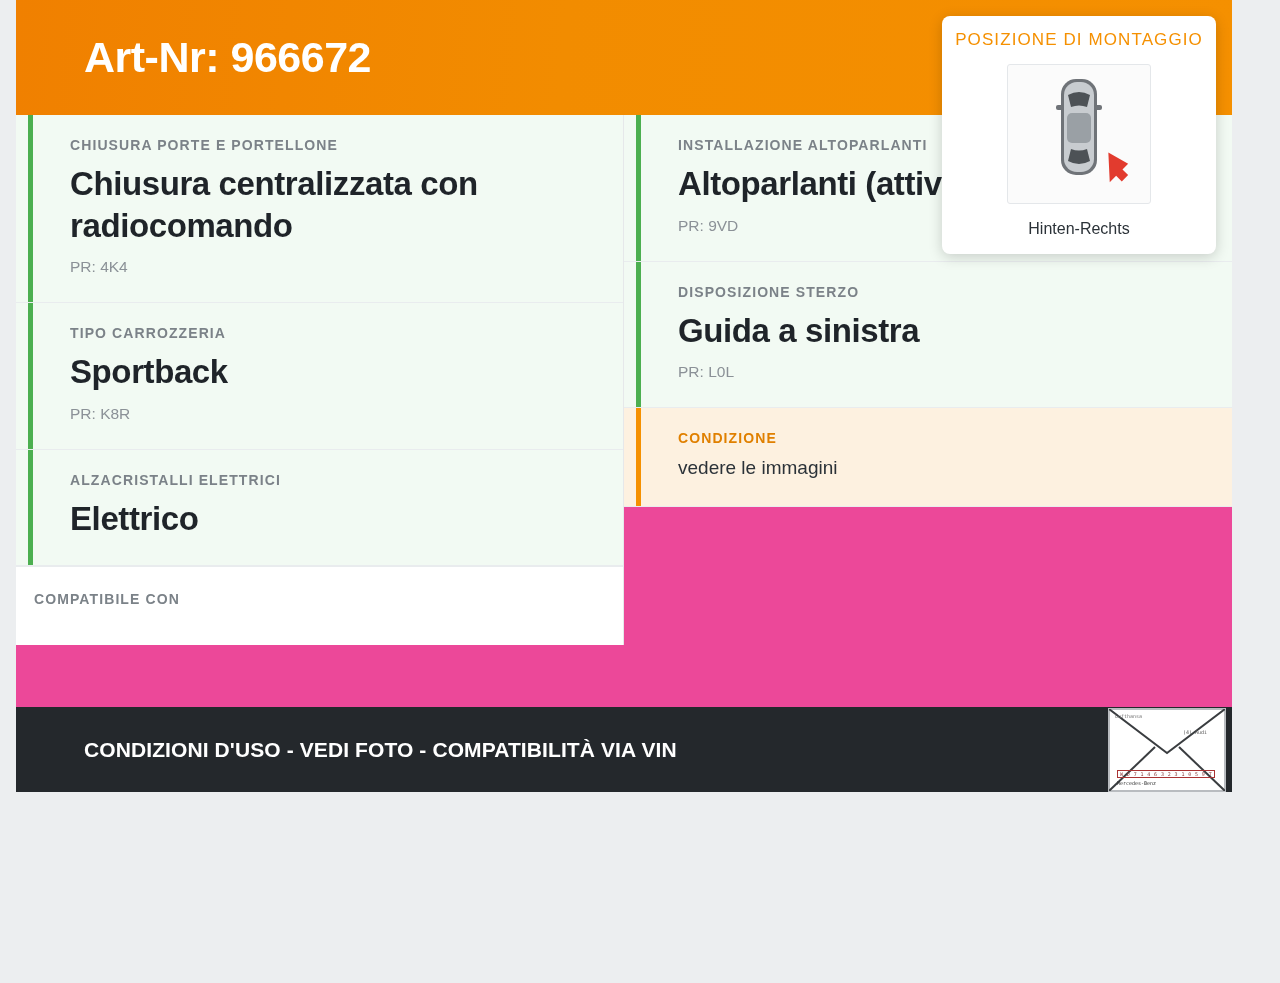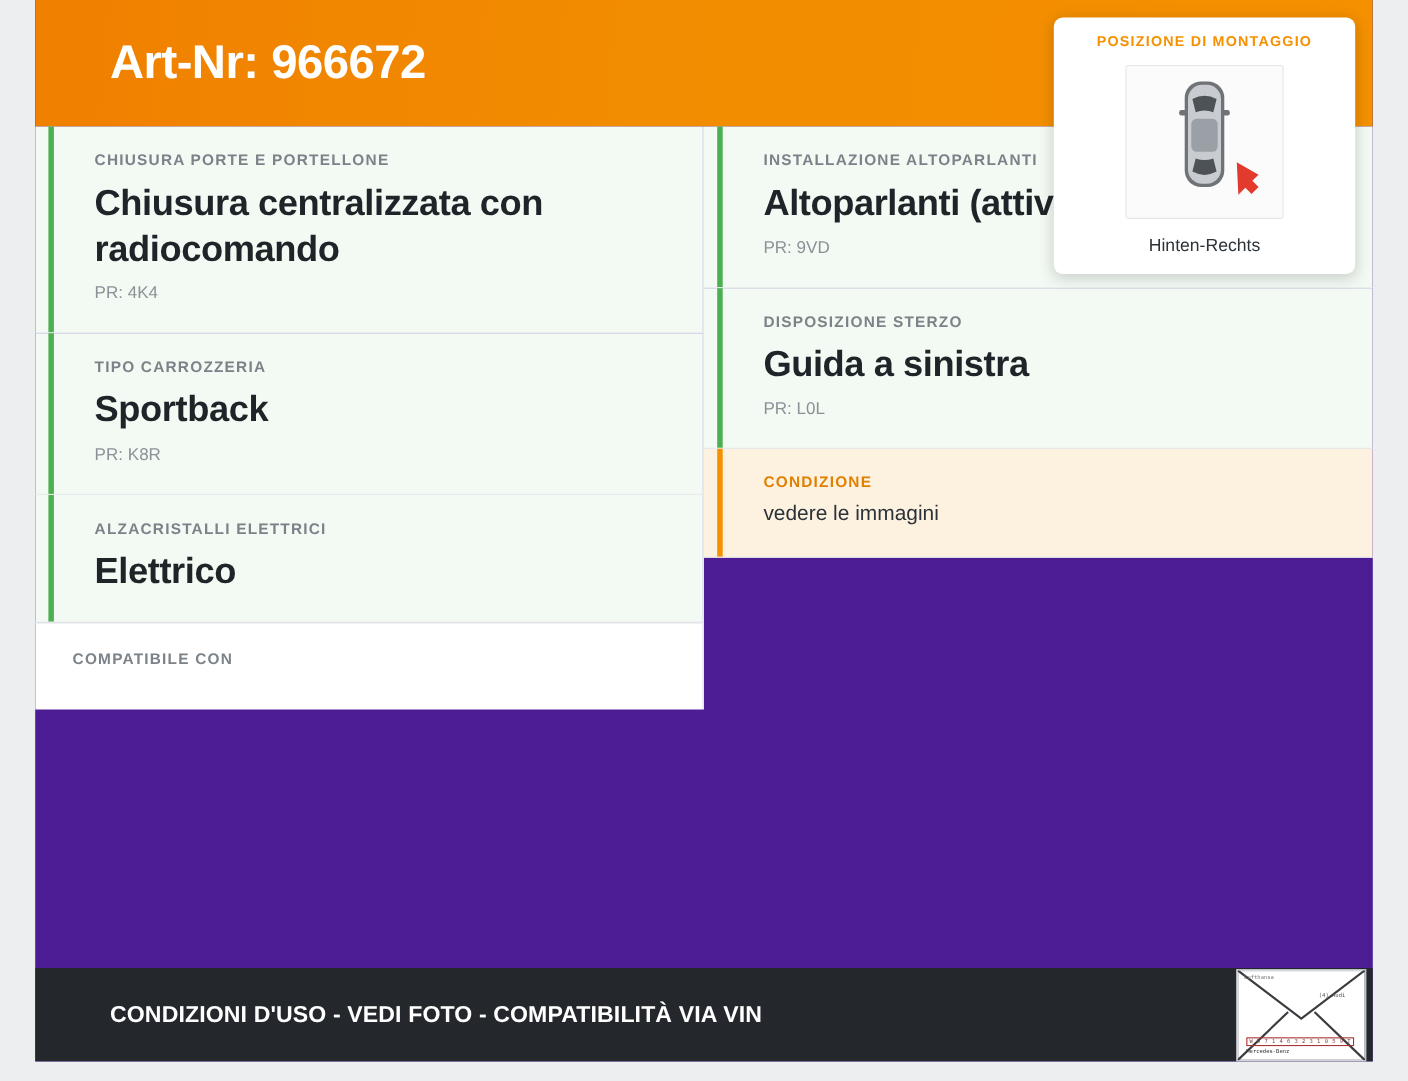--- a/index.html
+++ b/index.html
@@ -9,25 +9,25 @@
   body {
     width: 1280px;
     height: 983px;
     background: #eceef0;
     font-family: "Liberation Sans", sans-serif;
     overflow: hidden;
   }
 
   #sheet {
     position: absolute;
-    left: 32px;
+    left: 16px;
     top: 0;
     width: 1216px;
-    height: 965px;
-    background: #4c1d95;
+    height: 792px;
+    background: #ec4899;
     overflow: hidden;
   }
 
   
   .header {
     height: 115px;
     background: linear-gradient(95deg, #f08000 0%, #f28c00 45%, #f59000 100%);
     display: flex;
     align-items: center;
   }
@@ -104,21 +104,21 @@
     color: #2b3238;
     letter-spacing: 0;
   }
   .feat-pr {
     font-size: 15.5px;
     color: #8b9197;
     margin-top: 12px;
   }
 
   .compat {
-    padding: 24px 30px 26px 34px;
+    padding: 24px 30px 26px 18px;
     background: #ffffff;
     border-top: 1px solid #e9ecee;
     box-sizing: border-box;
   }
   .compat-label {
     font-size: 14px;
     font-weight: bold;
     letter-spacing: 1.1px;
     color: #7b8288;
     text-transform: uppercase;
@@ -139,22 +139,22 @@
     top: 16px;
     width: 274px;
     background: #ffffff;
     border-radius: 8px;
     box-shadow: 0 3px 14px rgba(0,0,0,0.18);
     padding: 14px 0 16px 0;
     box-sizing: border-box;
     text-align: center;
   }
   .mount-title {
-    font-size: 13px;
-    font-weight: bold;
+    font-size: 17px;
+    font-weight: normal;
     letter-spacing: 1.1px;
     color: #f59000;
     text-transform: uppercase;
   }
   .mount-img {
     width: 142px;
     height: 138px;
     margin: 14px auto 0 auto;
     border: 1px solid #e4e7ea;
     border-radius: 3px;

